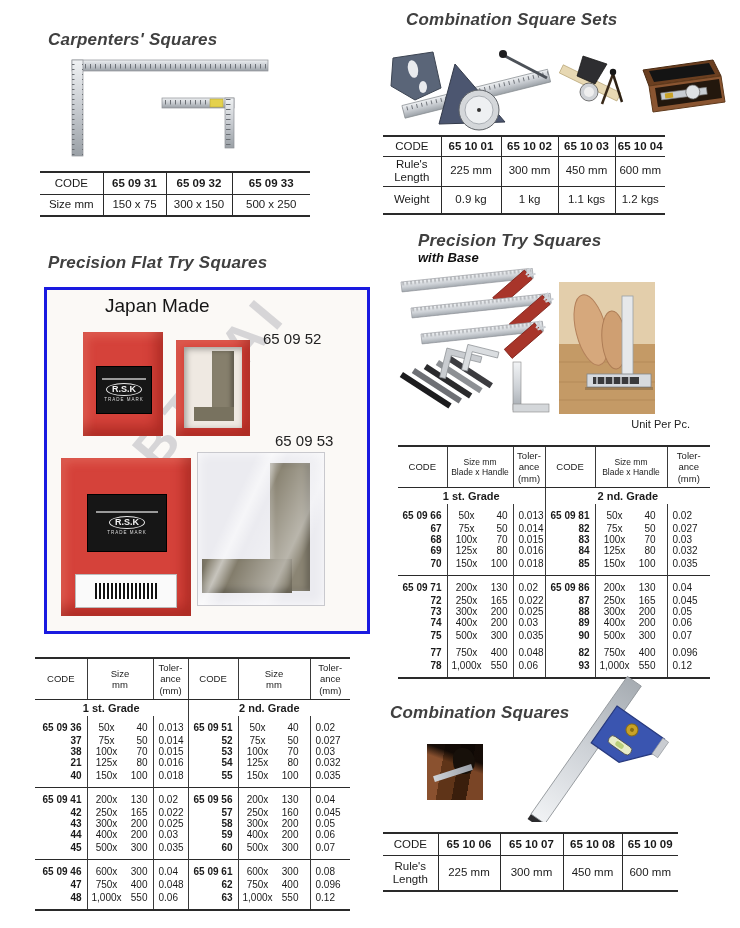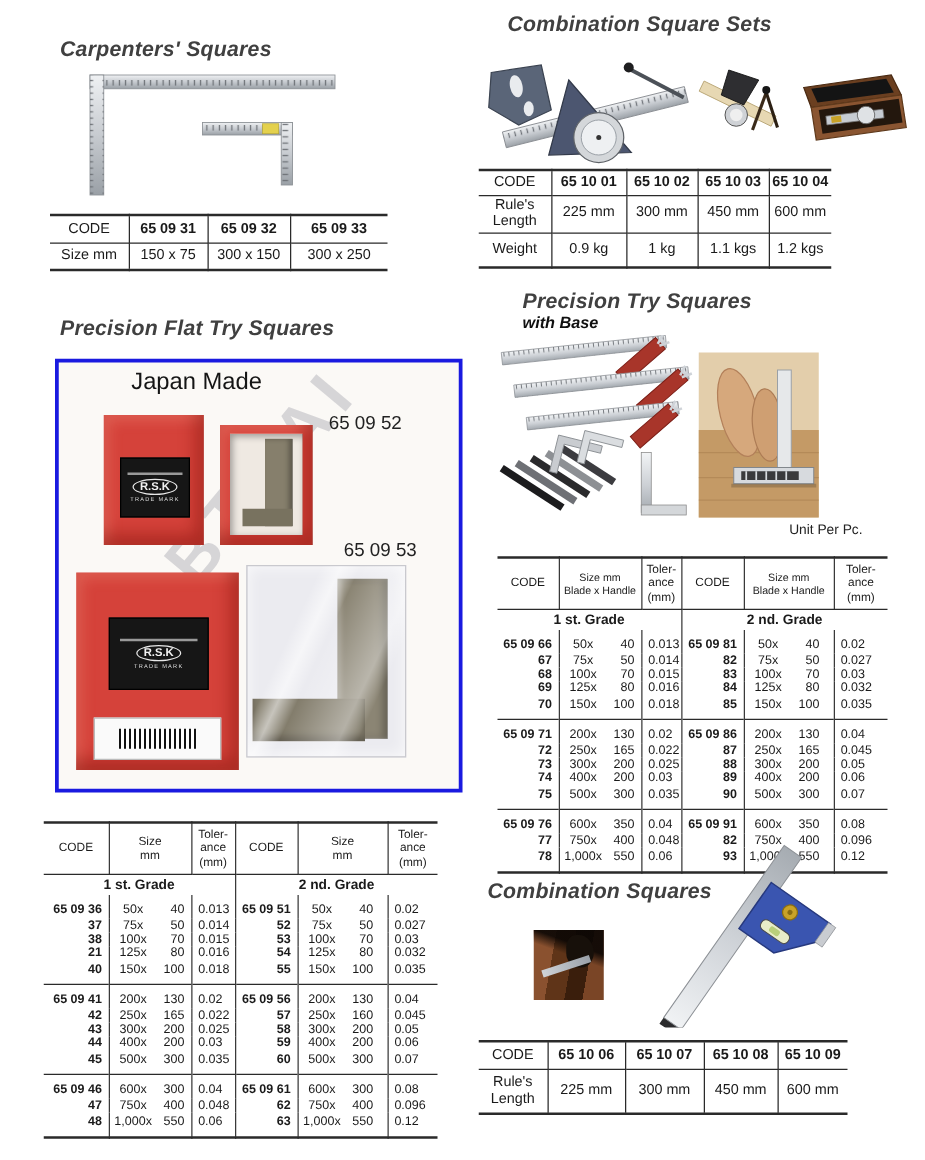--- a/index.html
+++ b/index.html
@@ -137,21 +137,21 @@
           <tr style="height: 22px;">
             <td>CODE</td>
             <td class="b">65 09 31</td>
             <td class="b">65 09 32</td>
             <td class="b">65 09 33</td>
           </tr>
           <tr style="height: 22px;">
             <td>Size mm</td>
             <td>150 x 75</td>
             <td>300 x 150</td>
-            <td>300 x 250</td>
+            <td>500 x 250</td>
           </tr>
         </tbody>
       </table>
     </div>
 
   <div class="sec-title" style="left:406px;top:10px">Combination Square Sets</div>
 
   <svg class="abs" style="left:383px;top:38px" width="345" height="96" viewBox="0 0 345 96">
     <defs>
       <linearGradient id="sil2" x1="0" y1="0" x2="0" y2="1">
@@ -594,28 +594,20 @@
             <td class="dc tol nor">0.06</td>
           </tr>
           <tr class="glast">
             <td class="dc code">75</td>
             <td class="dc size"><span class="s1">500x</span><span class="s2">300</span></td>
             <td class="dc tol">0.035</td>
             <td class="dc code">90</td>
             <td class="dc size"><span class="s1">500x</span><span class="s2">300</span></td>
             <td class="dc tol nor">0.07</td>
           </tr>
-          <tr class="gsep gfirst">
-            <td class="dc code">65 09 76</td>
-            <td class="dc size"><span class="s1">600x</span><span class="s2">350</span></td>
-            <td class="dc tol">0.04</td>
-            <td class="dc code">65 09 91</td>
-            <td class="dc size"><span class="s1">600x</span><span class="s2">350</span></td>
-            <td class="dc tol nor">0.08</td>
-          </tr>
           <tr>
             <td class="dc code">77</td>
             <td class="dc size"><span class="s1">750x</span><span class="s2">400</span></td>
             <td class="dc tol">0.048</td>
             <td class="dc code">82</td>
             <td class="dc size"><span class="s1">750x</span><span class="s2">400</span></td>
             <td class="dc tol nor">0.096</td>
           </tr>
           <tr class="glast">
             <td class="dc code">78</td>

